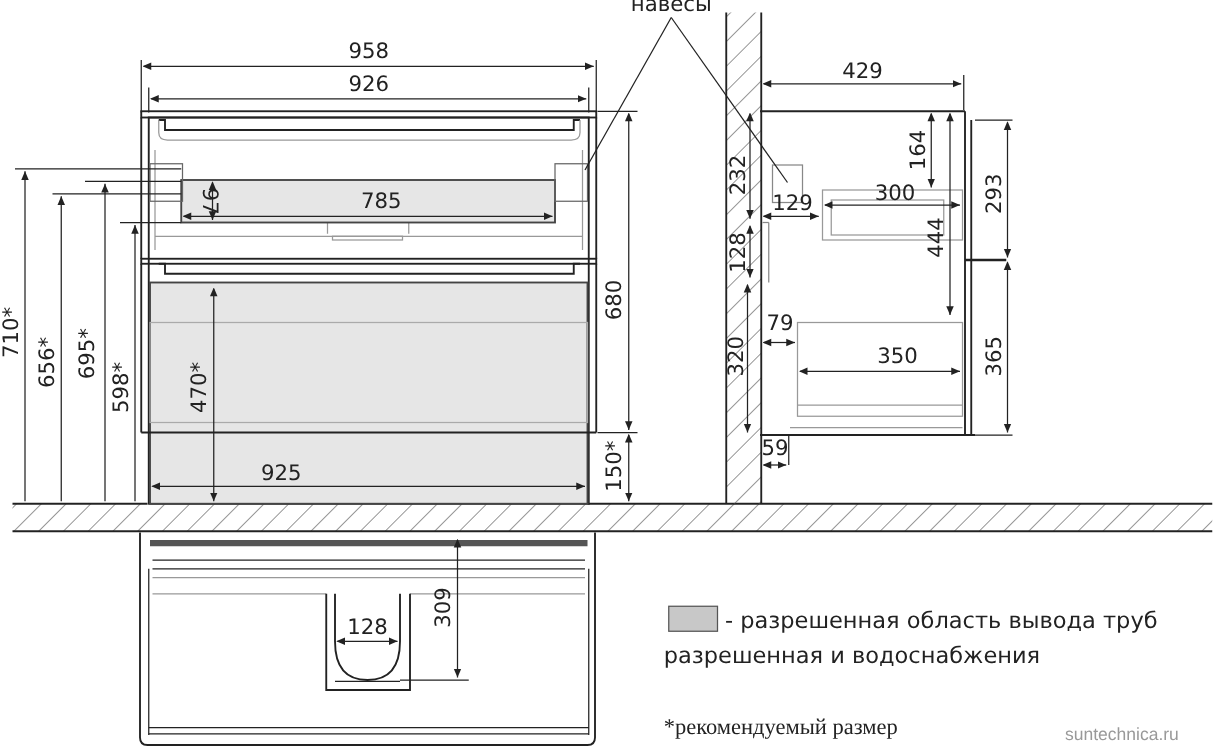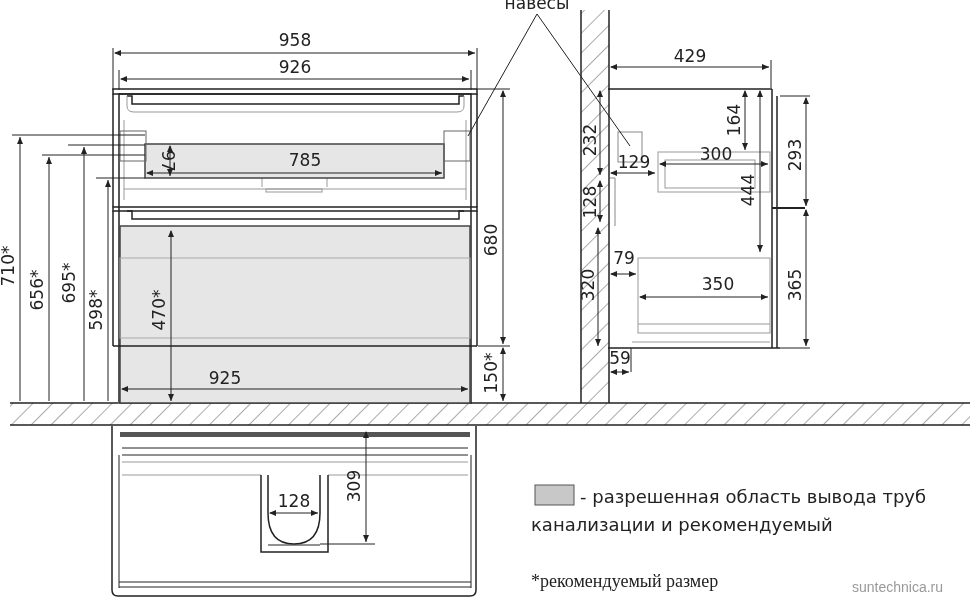--- a/index.html
+++ b/index.html
@@ -188,15 +188,15 @@
   </g>
   <g>
     <text class="dim" x="294" y="507" text-anchor="middle">128</text>
     <text class="dim" transform="translate(360,486) rotate(-90)" text-anchor="middle">309</text>
   </g>
 
   <rect x="535" y="485" width="39" height="20" fill="#c8c8c8" stroke="#555" stroke-width="1"></rect>
 </svg>
 
 <div class="legend" style="left:580px;top:486px;">- разрешенная область вывода труб</div>
-<div class="legend" style="left:531px;top:514px;">канализации и рекомендуемый</div>
+<div class="legend" style="left:531px;top:514px;">разрешенная и водоснабжения</div>
 <div class="legend" style="left:531px;top:571px;font-family:Liberation Serif, serif;">*рекомендуемый размер</div>
 <div class="wm" style="left:852px;top:579px;">suntechnica.ru</div>
 
 </body></html>

